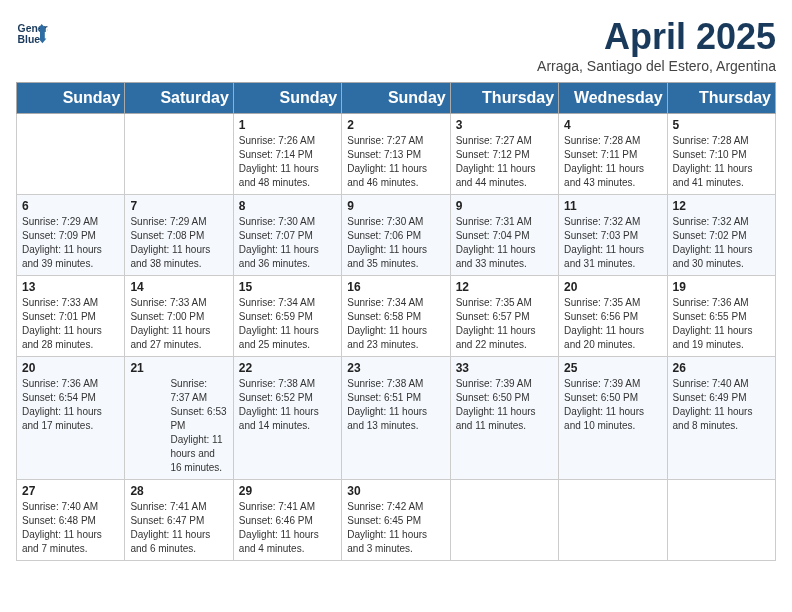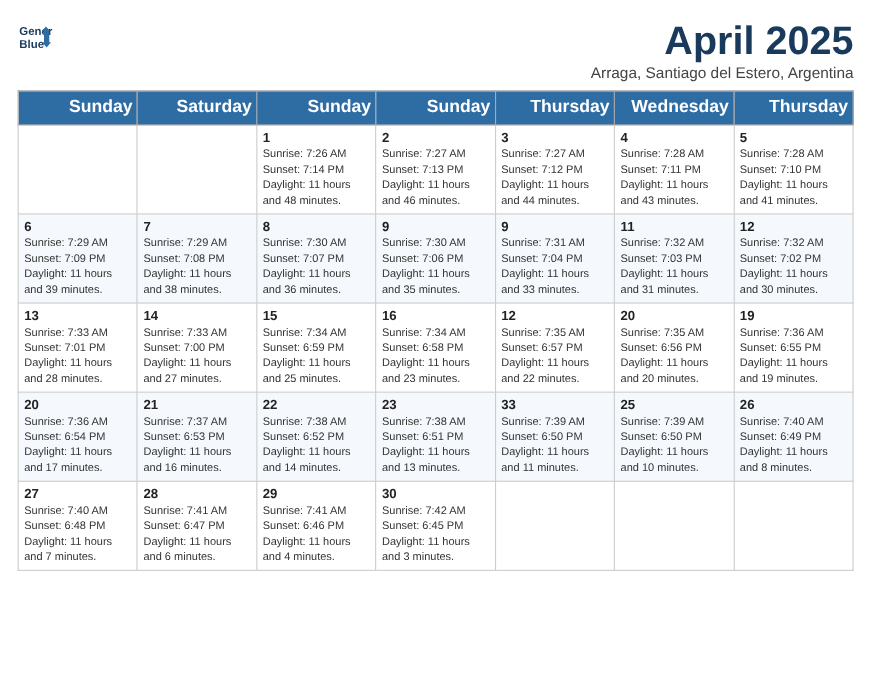--- a/index.html
+++ b/index.html
@@ -232,21 +232,21 @@
       </tr>
       <tr>
         <td>
           <span class="day-number">20</span>
           <div class="day-info" style="white-space: pre-line;">Sunrise: 7:36 AM
 Sunset: 6:54 PM
 Daylight: 11 hours and 17 minutes.</div>
         </td>
         <td>
           <span class="day-number">21</span>
-          <div class="day-info" style="white-space: pre-line;">Sunrise: 7:37 AM
+          <div class="day-info" style="white-space: pre-line; margin-left: 40px;">Sunrise: 7:37 AM
 Sunset: 6:53 PM
 Daylight: 11 hours and 16 minutes.</div>
         </td>
         <td>
           <span class="day-number">22</span>
           <div class="day-info" style="white-space: pre-line;">Sunrise: 7:38 AM
 Sunset: 6:52 PM
 Daylight: 11 hours and 14 minutes.</div>
         </td>
         <td>

